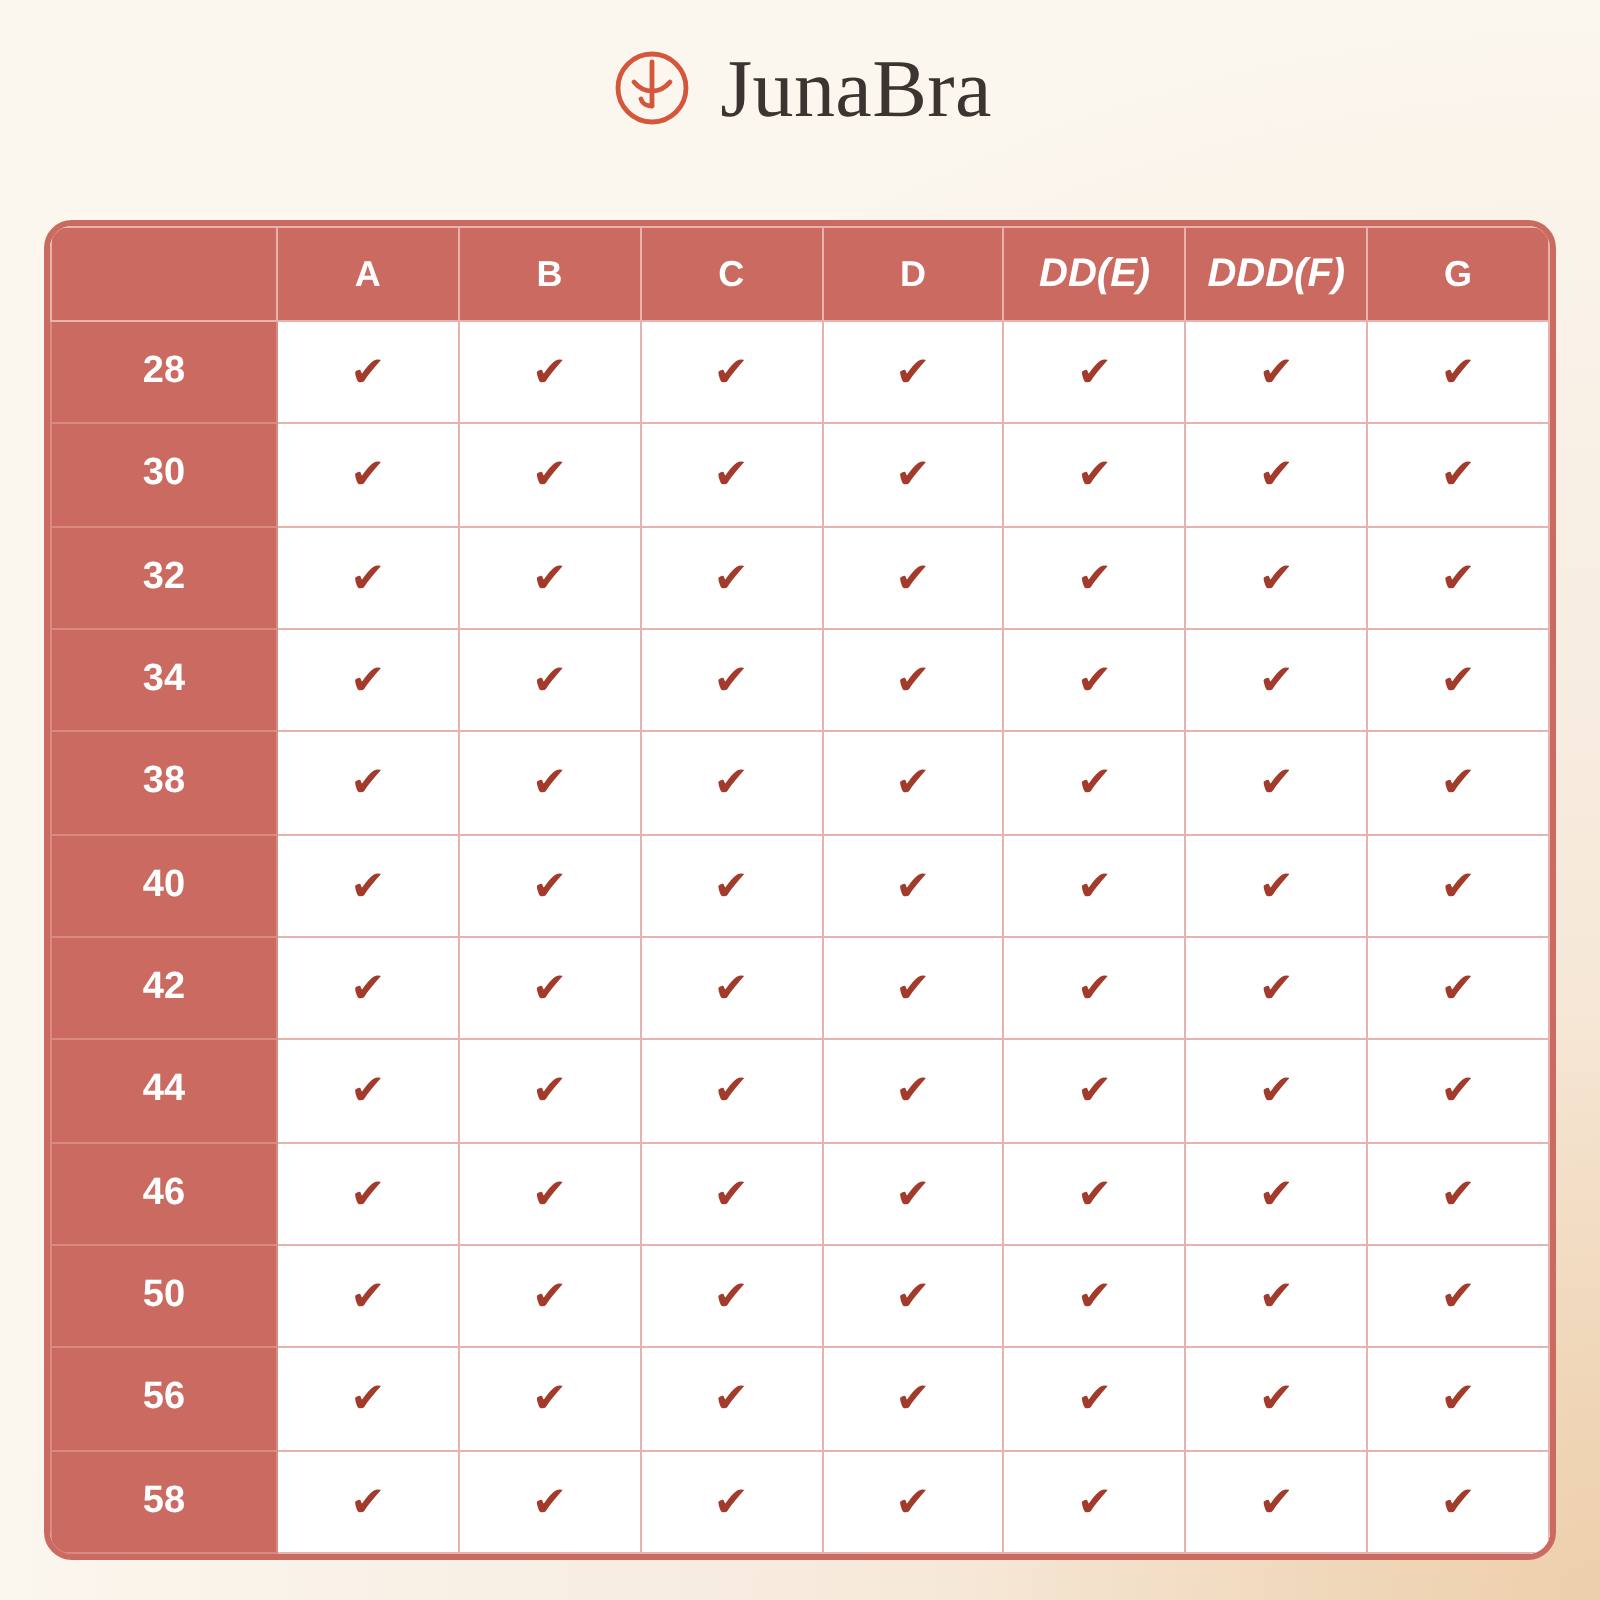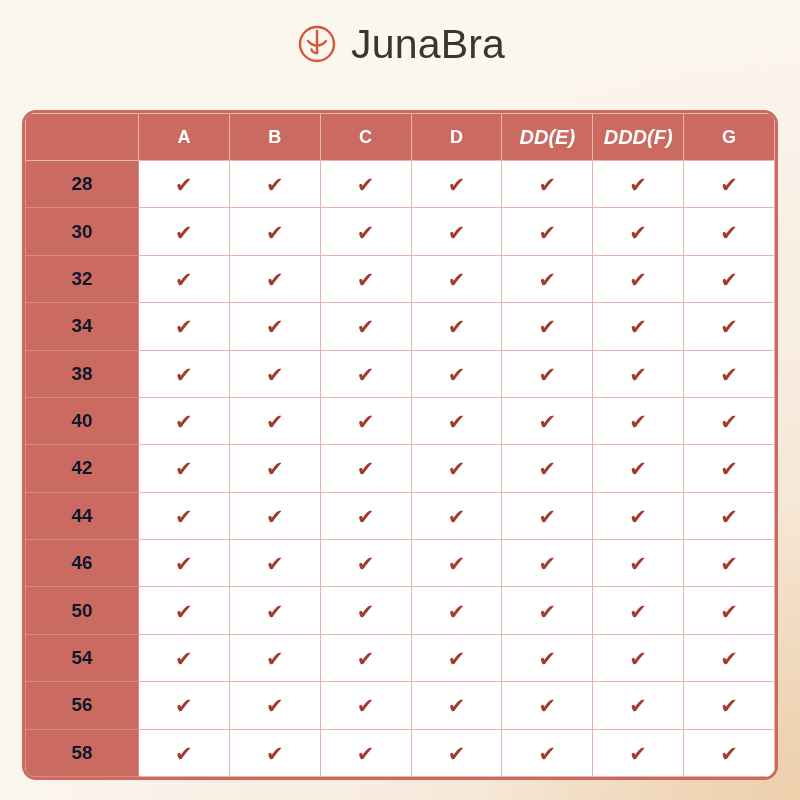--- a/index.html
+++ b/index.html
@@ -40,21 +40,21 @@
     padding-top: 24px;
     height: 64px;
     box-sizing: border-box;
   }
   .brand-logo {
     width: 44px;
     height: 44px;
     flex: 0 0 auto;
   }
   .brand-name {
-    font-family: Liberation Sans, sans-serif;
+    font-family: Liberation Serif, serif;
     font-size: 41px;
     line-height: 1;
     color: #3b3430;
     letter-spacing: 0.2px;
   }
 
   
   .table-wrap {
     position: absolute;
     left: 22px;
@@ -93,21 +93,21 @@
     width: 112px;
     background: #cb6a61;
   }
   thead th.small-label {
     font-size: 20px;
     font-style: italic;
   }
   
   tbody th.row-head {
     background: #cb6a61;
-    color: #0f172a;
+    color: #ffffff;
     font-size: 19px;
     font-weight: bold;
     width: 112px;
     border-color: #d98b82;
   }
   tbody td.cell {
     background: #ffffff;
     color: #9e3b2e;
   }
   .check {
@@ -245,30 +245,20 @@
             <th class="row-head">50</th>
             <td class="cell"><span class="check">✔</span></td>
             <td class="cell"><span class="check">✔</span></td>
             <td class="cell"><span class="check">✔</span></td>
             <td class="cell"><span class="check">✔</span></td>
             <td class="cell"><span class="check">✔</span></td>
             <td class="cell"><span class="check">✔</span></td>
             <td class="cell"><span class="check">✔</span></td>
           </tr>
           <tr>
-            <th class="row-head">54</th>
-            <td class="cell"><span class="check">✔</span></td>
-            <td class="cell"><span class="check">✔</span></td>
-            <td class="cell"><span class="check">✔</span></td>
-            <td class="cell"><span class="check">✔</span></td>
-            <td class="cell"><span class="check">✔</span></td>
-            <td class="cell"><span class="check">✔</span></td>
-            <td class="cell"><span class="check">✔</span></td>
-          </tr>
-          <tr>
             <th class="row-head">56</th>
             <td class="cell"><span class="check">✔</span></td>
             <td class="cell"><span class="check">✔</span></td>
             <td class="cell"><span class="check">✔</span></td>
             <td class="cell"><span class="check">✔</span></td>
             <td class="cell"><span class="check">✔</span></td>
             <td class="cell"><span class="check">✔</span></td>
             <td class="cell"><span class="check">✔</span></td>
           </tr>
           <tr>

